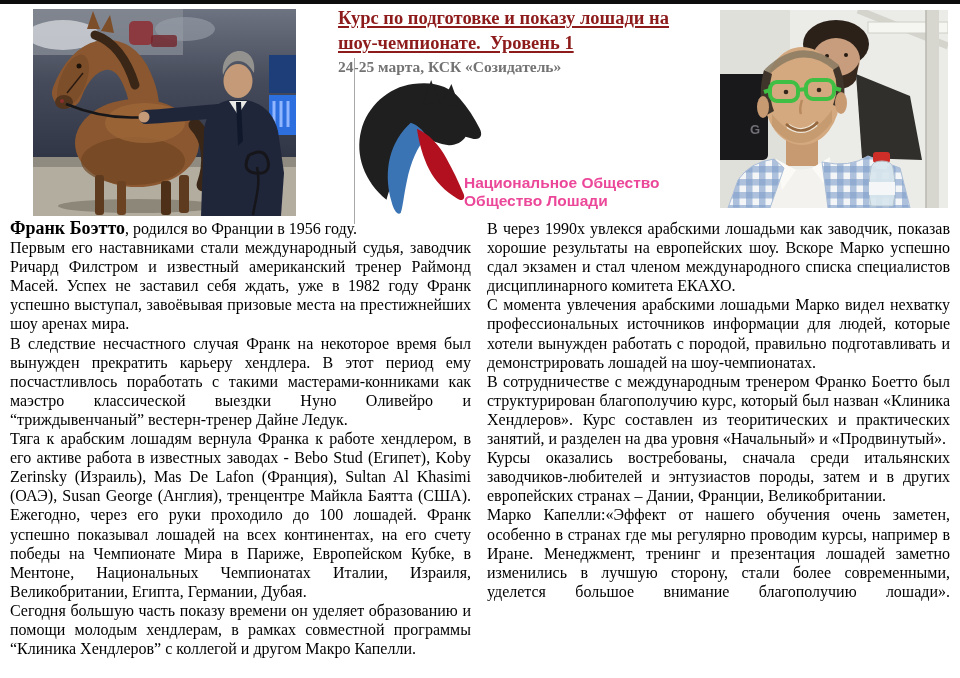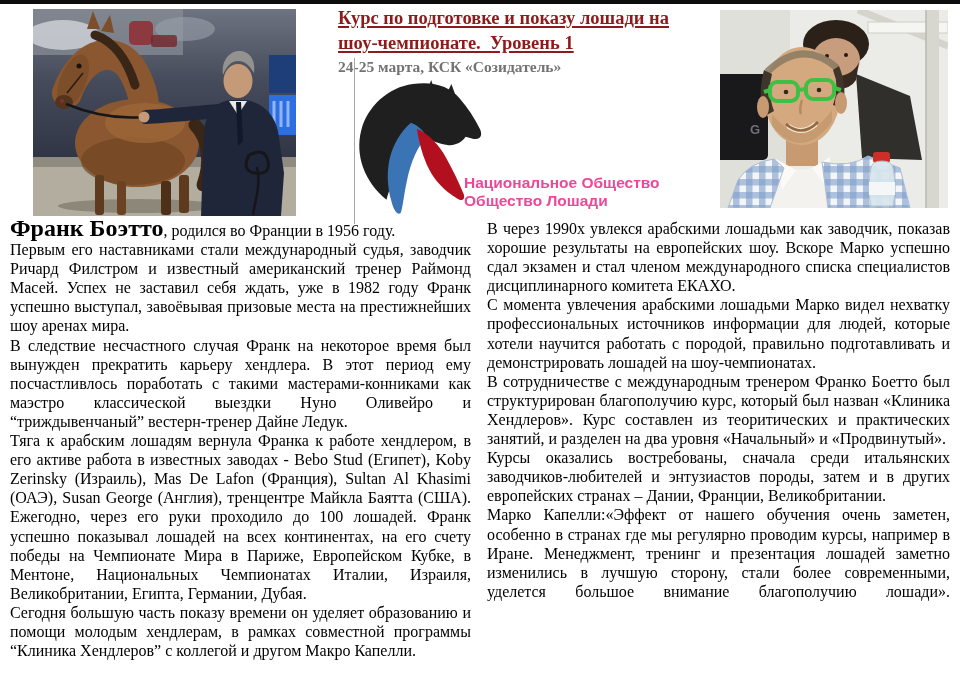--- a/index.html
+++ b/index.html
@@ -26,21 +26,21 @@
   .logo-mark{position:absolute;left:0;top:0;width:142px;height:142px;}
   .logo-text{position:absolute;left:112px;top:70px;
              font-family:"Liberation Sans","DejaVu Sans",sans-serif;
              font-weight:bold;font-size:15.5px;line-height:17.5px;color:#ec4899;white-space:nowrap;margin-top:28px;}
 
   
   .col{position:absolute;top:219px;font-size:16px;line-height:19.1px;text-align:justify;}
   .col p{margin:0;padding:0;}
   .col-left{left:10px;width:461px;}
   .col-right{left:487px;width:463px;}
-  .name{font-weight:bold;font-size:24px;}
+  .name{font-weight:bold;font-size:18px;}
   .last-justify{text-align-last:justify;}
 </style>
 </head>
 <body>
 
 <div class="page">
   <div class="top-rule"></div>
 
   <figure class="photo photo-left" role="img" aria-label="Франк Боэтто в тёмном костюме показывает гнедого арабского жеребца на шоу-ринге">
     <svg viewBox="0 0 263 207" preserveAspectRatio="none">
@@ -189,18 +189,18 @@
   <section class="col col-left">
     <p class="intro"><b class="name">Франк Боэтто</b><span>, родился во Франции в 1956 году.</span></p>
     <p>Первым его наставниками стали международный судья, заводчик Ричард Филстром и известный американский тренер Раймонд Масей. Успех не заставил себя ждать, уже в 1982 году Франк успешно выступал, завоёвывая призовые места на престижнейших шоу аренах мира.</p>
     <p>В следствие несчастного случая Франк на некоторое время был вынужден прекратить карьеру хендлера. В этот период ему посчастливлось поработать с такими мастерами-конниками как маэстро классической выездки Нуно Оливейро и “триждывенчаный” вестерн-тренер Дайне Ледук.</p>
     <p>Тяга к арабским лошадям вернула Франка к работе хендлером, в его активе работа в известных заводах - Bebo Stud (Египет), Koby Zerinsky (Израиль), Mas De Lafon (Франция), Sultan Al Khasimi (ОАЭ), Susan George (Англия), тренцентре Майкла Баятта (США). Ежегодно, через его руки проходило до 100 лошадей. Франк успешно показывал лошадей на всех континентах, на его счету победы на Чемпионате Мира в Париже, Европейском Кубке, в Ментоне, Национальных Чемпионатах Италии, Израиля, Великобритании, Египта, Германии, Дубая.</p>
     <p>Сегодня большую часть показу времени он уделяет образованию и помощи молодым хендлерам, в рамках совместной программы “Клиника Хендлеров” с коллегой и другом Макро Капелли.</p>
   </section>
 
   <section class="col col-right">
     <p>В через 1990х увлекся арабскими лошадьми как заводчик, показав хорошие результаты на европейских шоу. Вскоре Марко успешно сдал экзамен и стал членом международного списка специалистов дисциплинарного комитета ЕКАХО.</p>
-    <p>С момента увлечения арабскими лошадьми Марко видел нехватку профессиональных источников информации для людей, которые хотели научится работать с породой, правильно подготавливать и демонстрировать лошадей на шоу-чемпионатах.</p>
+    <p>С момента увлечения арабскими лошадьми Марко видел нехватку профессиональных источников информации для людей, которые хотели вынужден работать с породой, правильно подготавливать и демонстрировать лошадей на шоу-чемпионатах.</p>
     <p>В сотрудничестве с международным тренером Франко Боетто был структурирован благополучию курс, который был назван «Клиника Хендлеров». Курс составлен из теоритических и практических занятий, и разделен на два уровня «Начальный» и «Продвинутый».</p>
     <p>Курсы оказались востребованы, сначала среди итальянских заводчиков-любителей и энтузиастов породы, затем и в других европейских странах – Дании, Франции, Великобритании.</p>
     <p class="last-justify">Марко Капелли:«Эффект от нашего обучения очень заметен, особенно в странах где мы регулярно проводим курсы, например в Иране. Менеджмент, тренинг и презентация лошадей заметно изменились в лучшую сторону, стали более современными, уделется большое внимание благополучию лошади».</p>
   </section>
 </div>
 
 </body></html>

